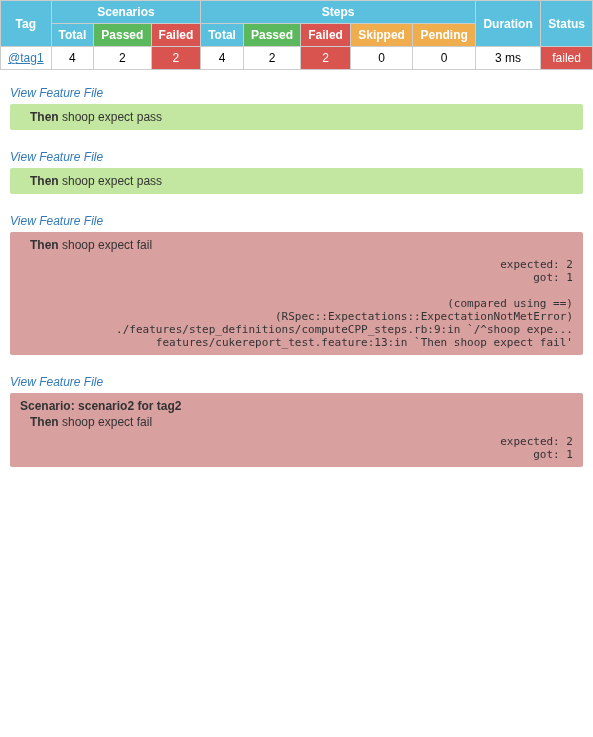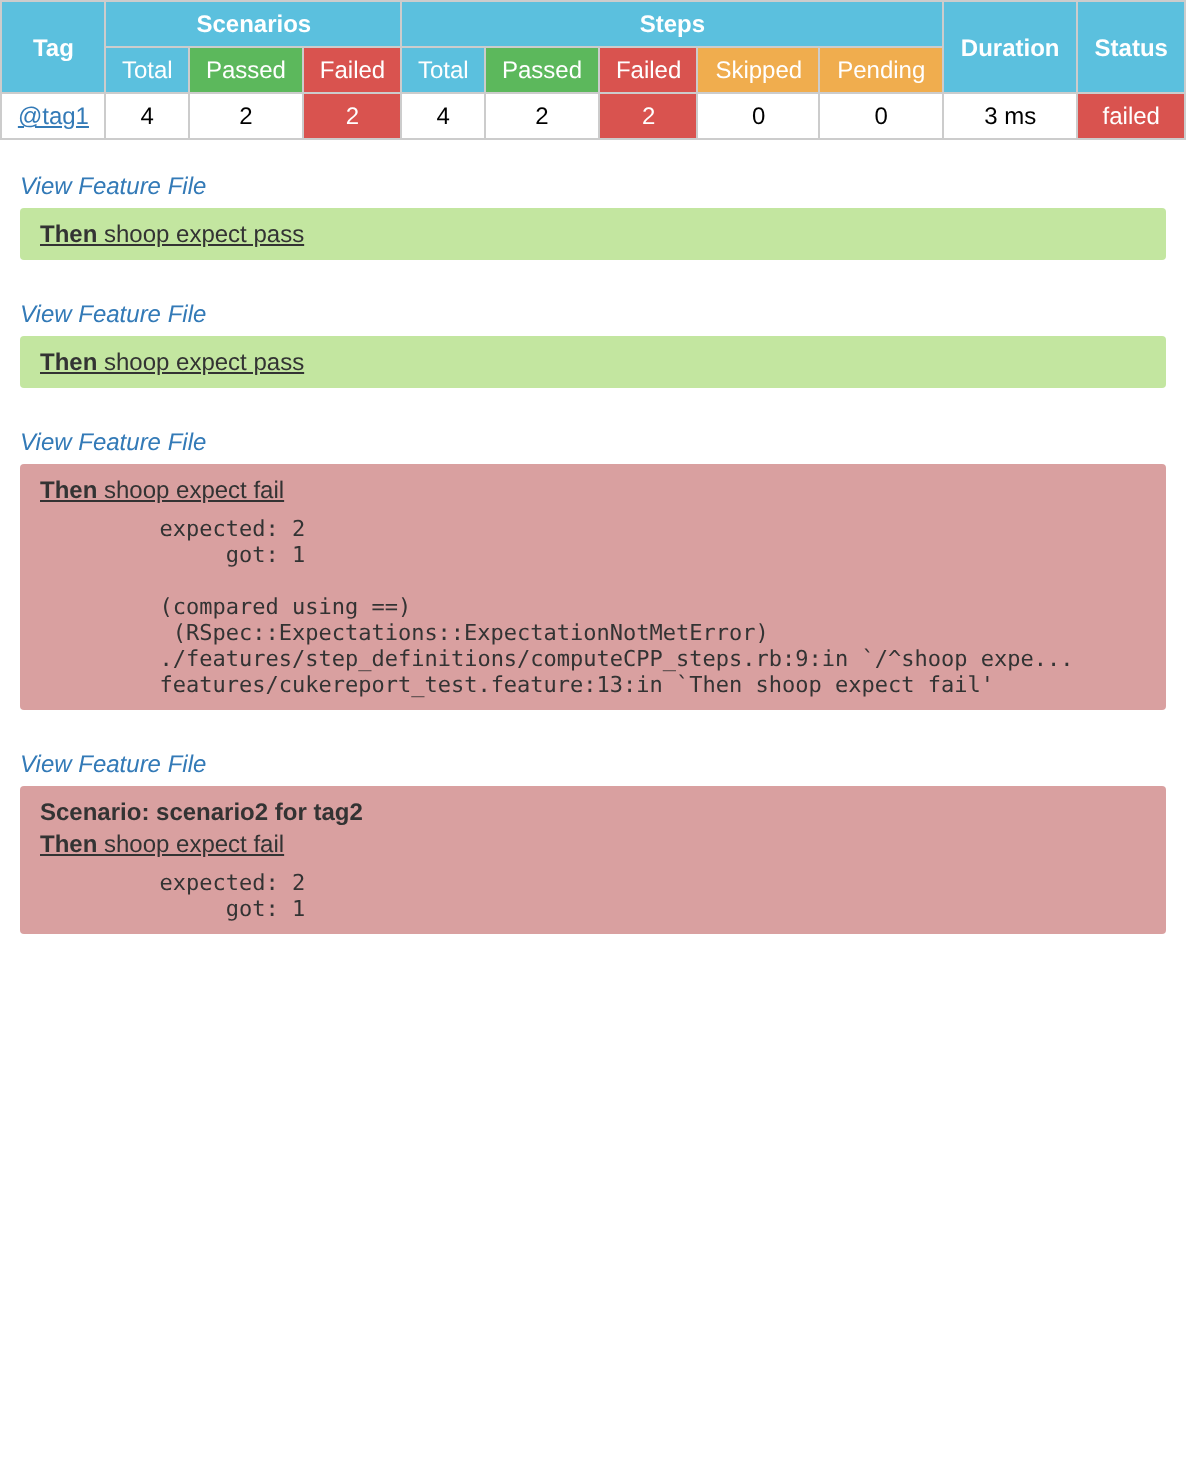--- a/index.html
+++ b/index.html
@@ -23,21 +23,21 @@
       font-size: 12px;
     }
     .summary-table thead tr:first-child th {
       background-color: #5bc0de;
       color: #fff;
       font-weight: bold;
     }
     .summary-table thead tr:last-child th {
       background-color: #5bc0de;
       color: #fff;
-      font-weight: normal;
+      font-weight: bold;
       margin-left: 44px;
     }
     .th-passed { background-color: #5cb85c !important; }
     .th-failed { background-color: #d9534f !important; }
     .th-skipped { background-color: #f0ad4e !important; }
     .th-pending { background-color: #f0ad4e !important; }
 
     .td-tag { color: #337ab7; text-decoration: underline; cursor: pointer; }
     .td-failed-val { background-color: #d9534f; color: #fff; }
     .td-status-failed { background-color: #d9534f; color: #fff; }
@@ -67,33 +67,34 @@
     }
     .scenario-block.failed {
       background-color: #d9a0a0;
       color: #333;
     }
     .scenario-title {
       font-weight: bold;
       margin-bottom: 2px;
     }
     .scenario-step {
-      text-decoration: underline;
+      margin-left: 10px;
     }
     .scenario-step .keyword {
       font-weight: bold;
     }
     .error-details {
       margin-top: 6px;
       margin-left: 20px;
       font-family: monospace;
       font-size: 11px;
       color: #333;
       white-space: pre-wrap;
       word-break: break-all;
+      text-align: right;
     }
   </style>
 </head>
 <body>
 
 <table class="summary-table">
   <thead>
     <tr>
       <th rowspan="2">Tag</th>
       <th colspan="3">Scenarios</th>

